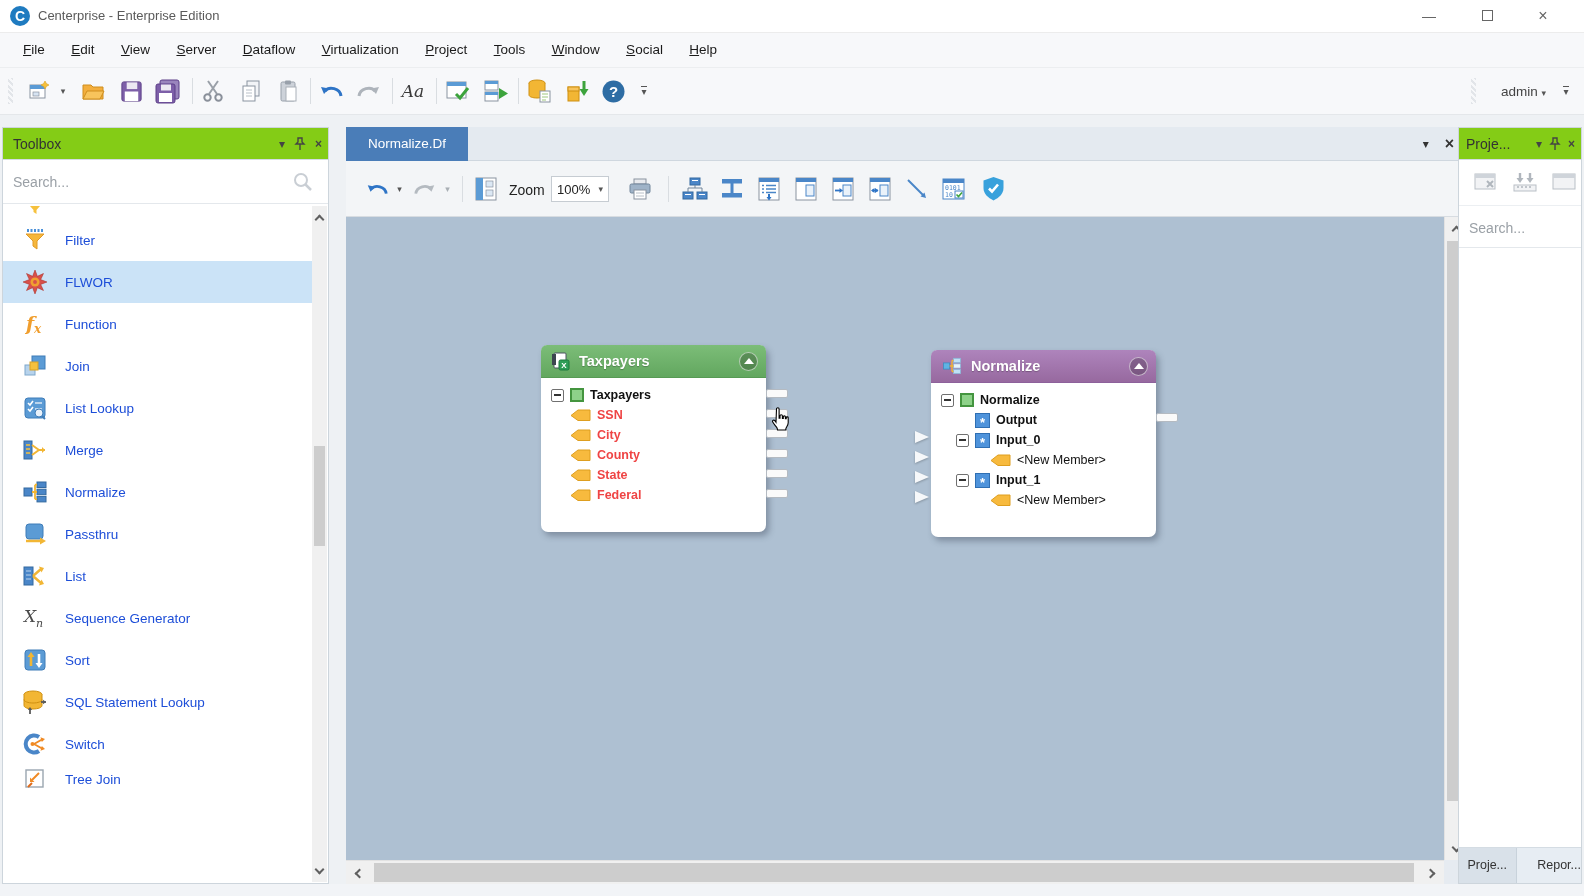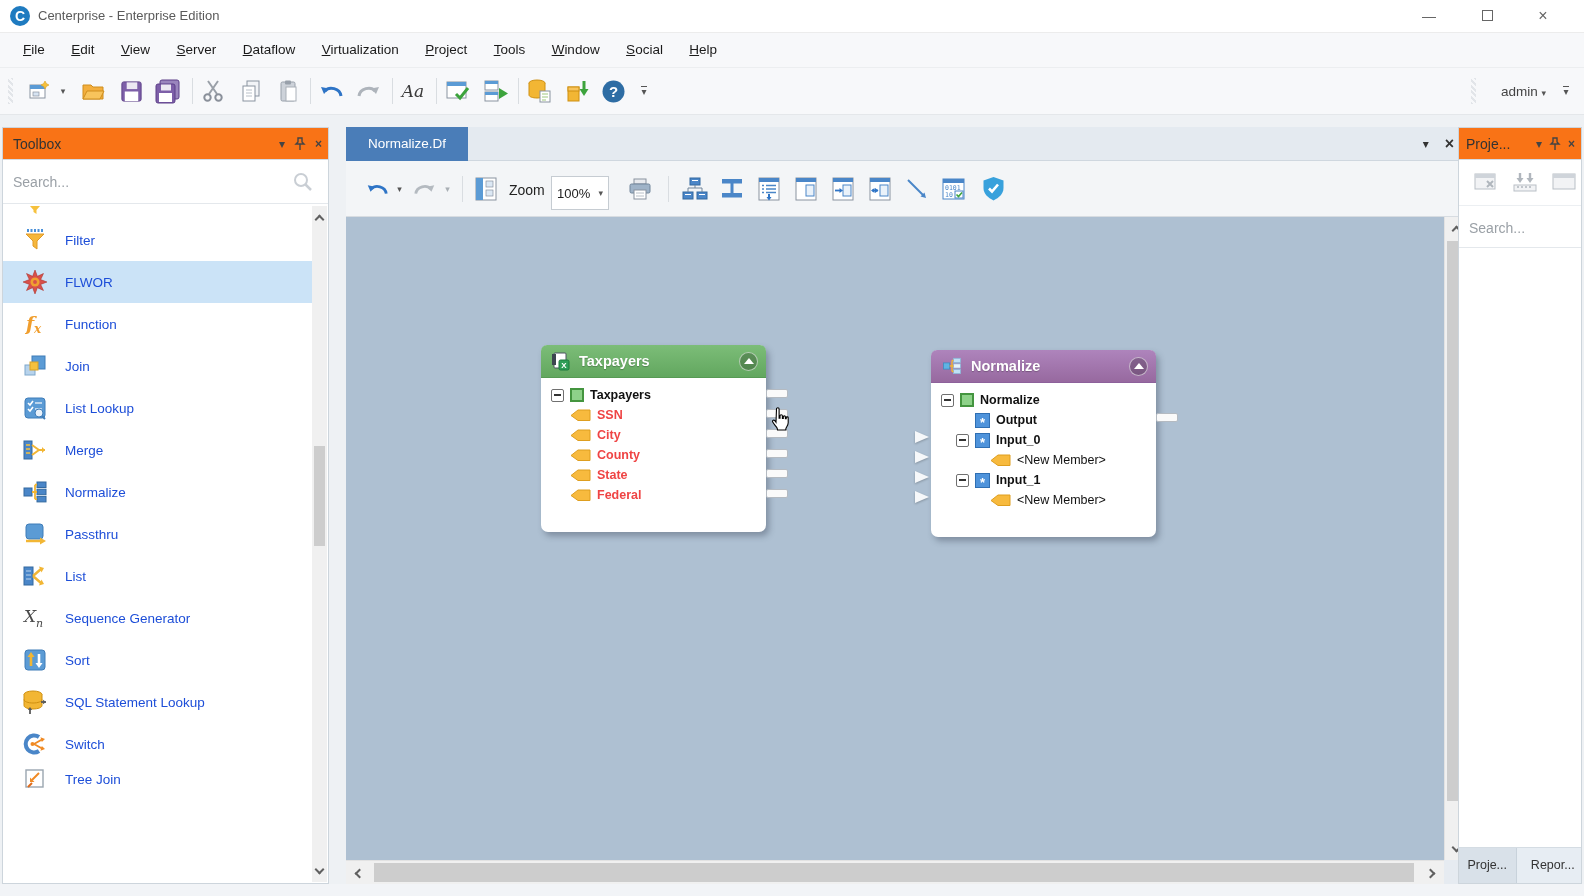--- a/index.html
+++ b/index.html
@@ -24,21 +24,21 @@
   .toolbar { position:absolute; left:0; top:68px; width:1584px; height:47px; background:#f7f8fa; border-bottom:1px solid #e4e7ea; }
   .tbtn { position:absolute; top:8px; width:30px; height:30px; display:flex; align-items:center; justify-content:center; }
   .tsep { position:absolute; top:10px; width:1px; height:26px; background:#d9dde1; }
   .caret { font-size:9px; color:#555; }
   .grip { position:absolute; top:10px; width:5px; height:26px; background:repeating-linear-gradient(45deg,#e2e5e9 0 2px,transparent 2px 4px); }
   .admin-label { position:absolute; right:38px; top:16px; font-size:13.5px; color:#444; }
   .overflow-glyph { font-size:10px; color:#555; border-top:1px solid #555; padding-top:1px; line-height:8px; }
 
   
   .panel { position:absolute; background:#ffffff; border:1px solid #cdd5dc; }
-  .panel-header { position:relative; height:32px; background:#f97316; border-bottom:1px solid #d4dce3; font-size:14px; color:#333; line-height:32px; padding-left:10px; }
+  .panel-header { position:relative; height:32px; background:#84cc16; border-bottom:1px solid #d4dce3; font-size:14px; color:#333; line-height:32px; padding-left:10px; }
   .ph-icons { position:absolute; right:6px; top:0; height:32px; display:flex; align-items:center; gap:9px; color:#444; }
   .ph-icons span { font-size:12px; }
   .search-row { position:relative; height:44px; border-bottom:1px solid #e4e8ec; }
   .search-input { position:absolute; left:10px; top:8px; width:75%; height:28px; border:none; outline:none; font-size:14px; color:#444; font-family:"Liberation Sans",sans-serif; background:transparent; }
   .search-input::placeholder { color:#9aa0a6; }
 
   
   .tb-list { position:absolute; left:0; top:77px; right:15px; bottom:0; overflow:hidden; background:#fff; }
   .tb-item { position:relative; height:42px; display:flex; align-items:center; padding-left:18px; gap:17px; }
   .tb-item.selected { background:#cbe3f7; }
@@ -59,21 +59,21 @@
 
   
   .doc-area { position:absolute; left:346px; top:127px; width:1126px; height:757px; background:#e6ebf1; }
   .tabstrip { position:absolute; left:0; top:0; width:100%; height:34px; background:#e4eaf0; border-bottom:1px solid #cfd7df; }
   .doc-tab { position:absolute; left:0; top:0; width:122px; height:34px; background:#4a7db8; color:#fff; font-size:13.5px; text-align:center; line-height:34px; }
   .tabstrip-btns { position:absolute; right:18px; top:0; height:34px; display:flex; align-items:center; gap:16px; color:#333; }
   .canvas-toolbar { position:absolute; left:0; top:34px; width:100%; height:56px; background:#f3f5f7; border-bottom:1px solid #d7dce1; }
   .cbtn { position:absolute; top:13px; height:30px; display:flex; align-items:center; justify-content:center; }
   .csep { position:absolute; top:15px; width:1px; height:26px; background:#d9dde1; }
   .zoom-label { position:absolute; top:21px; font-size:14px; color:#222; }
-  .zoom-combo { position:absolute; top:15px; width:58px; height:26px; background:#fff; border:1px solid #c6ccd2; font-size:13px; color:#222; display:flex; align-items:center; justify-content:space-between; padding:16px 5px; }
+  .zoom-combo { position:absolute; top:15px; width:58px; height:26px; background:#fff; border:1px solid #c6ccd2; font-size:13px; color:#222; display:flex; align-items:center; justify-content:space-between; padding:8px 5px; }
 
   .canvas { position:absolute; left:0; top:90px; width:1098px; height:643px; background:#aec0d2; overflow:hidden; }
 
   
   .node { position:absolute; width:225px; border-radius:7px; background:#fff; box-shadow:3px 4px 6px rgba(40,50,70,.35); }
   .node-header { height:33px; border-radius:6px 6px 0 0; display:flex; align-items:center; padding:0 8px 0 10px; gap:8px; }
   .node-header.green { background:linear-gradient(#7cbd78,#62a75f); border-bottom:1px solid #579a54; }
   .node-header.purple { background:linear-gradient(#ae84bc,#97699f); border-bottom:1px solid #8d619b; }
   .node-title { color:#fff; font-weight:bold; font-size:14.5px; text-shadow:0 1px 1px rgba(0,0,0,.25); flex:1; }
   .collapse-btn { width:19px; height:19px; border-radius:50%; background:rgba(0,0,0,.22); border:1px solid rgba(255,255,255,.55); display:flex; align-items:center; justify-content:center; }
@@ -778,18 +778,18 @@
             <rect x="2" y="4" width="22" height="4" fill="#cfd4da"></rect>
           </svg>
       </div>
     </div>
     <div class="search-row" style="height:42px">
       <input class="search-input" style="width: 82%;" placeholder="Search...">
     </div>
     <div style="position:absolute; left:0; top:121px; right:0; bottom:36px; background:#fff;"></div>
     <div style="position:absolute; left:0; bottom:0; right:0; height:36px; background:#e7edf3; border-top:1px solid #d4dce3; display:flex;">
       <div style="flex:1; text-align:center; line-height:35px; font-size:12.5px; background:#d9e1e9; border-right:1px solid #c8d2db; color:#333;">Proje...</div>
-      <div style="flex:1; text-align:center; line-height:35px; font-size:12.5px; color:#333;padding-left:8px;">Repor...</div>
+      <div style="flex:1; text-align:right; line-height:35px; font-size:12.5px; color:#333;padding-left:8px;">Repor...</div>
     </div>
   </div>
 
   <div class="abs" style="left:0; top:884px; width:1584px; height:12px; background:#f2f4f7;"></div>
 </div>
 
 </body></html>

